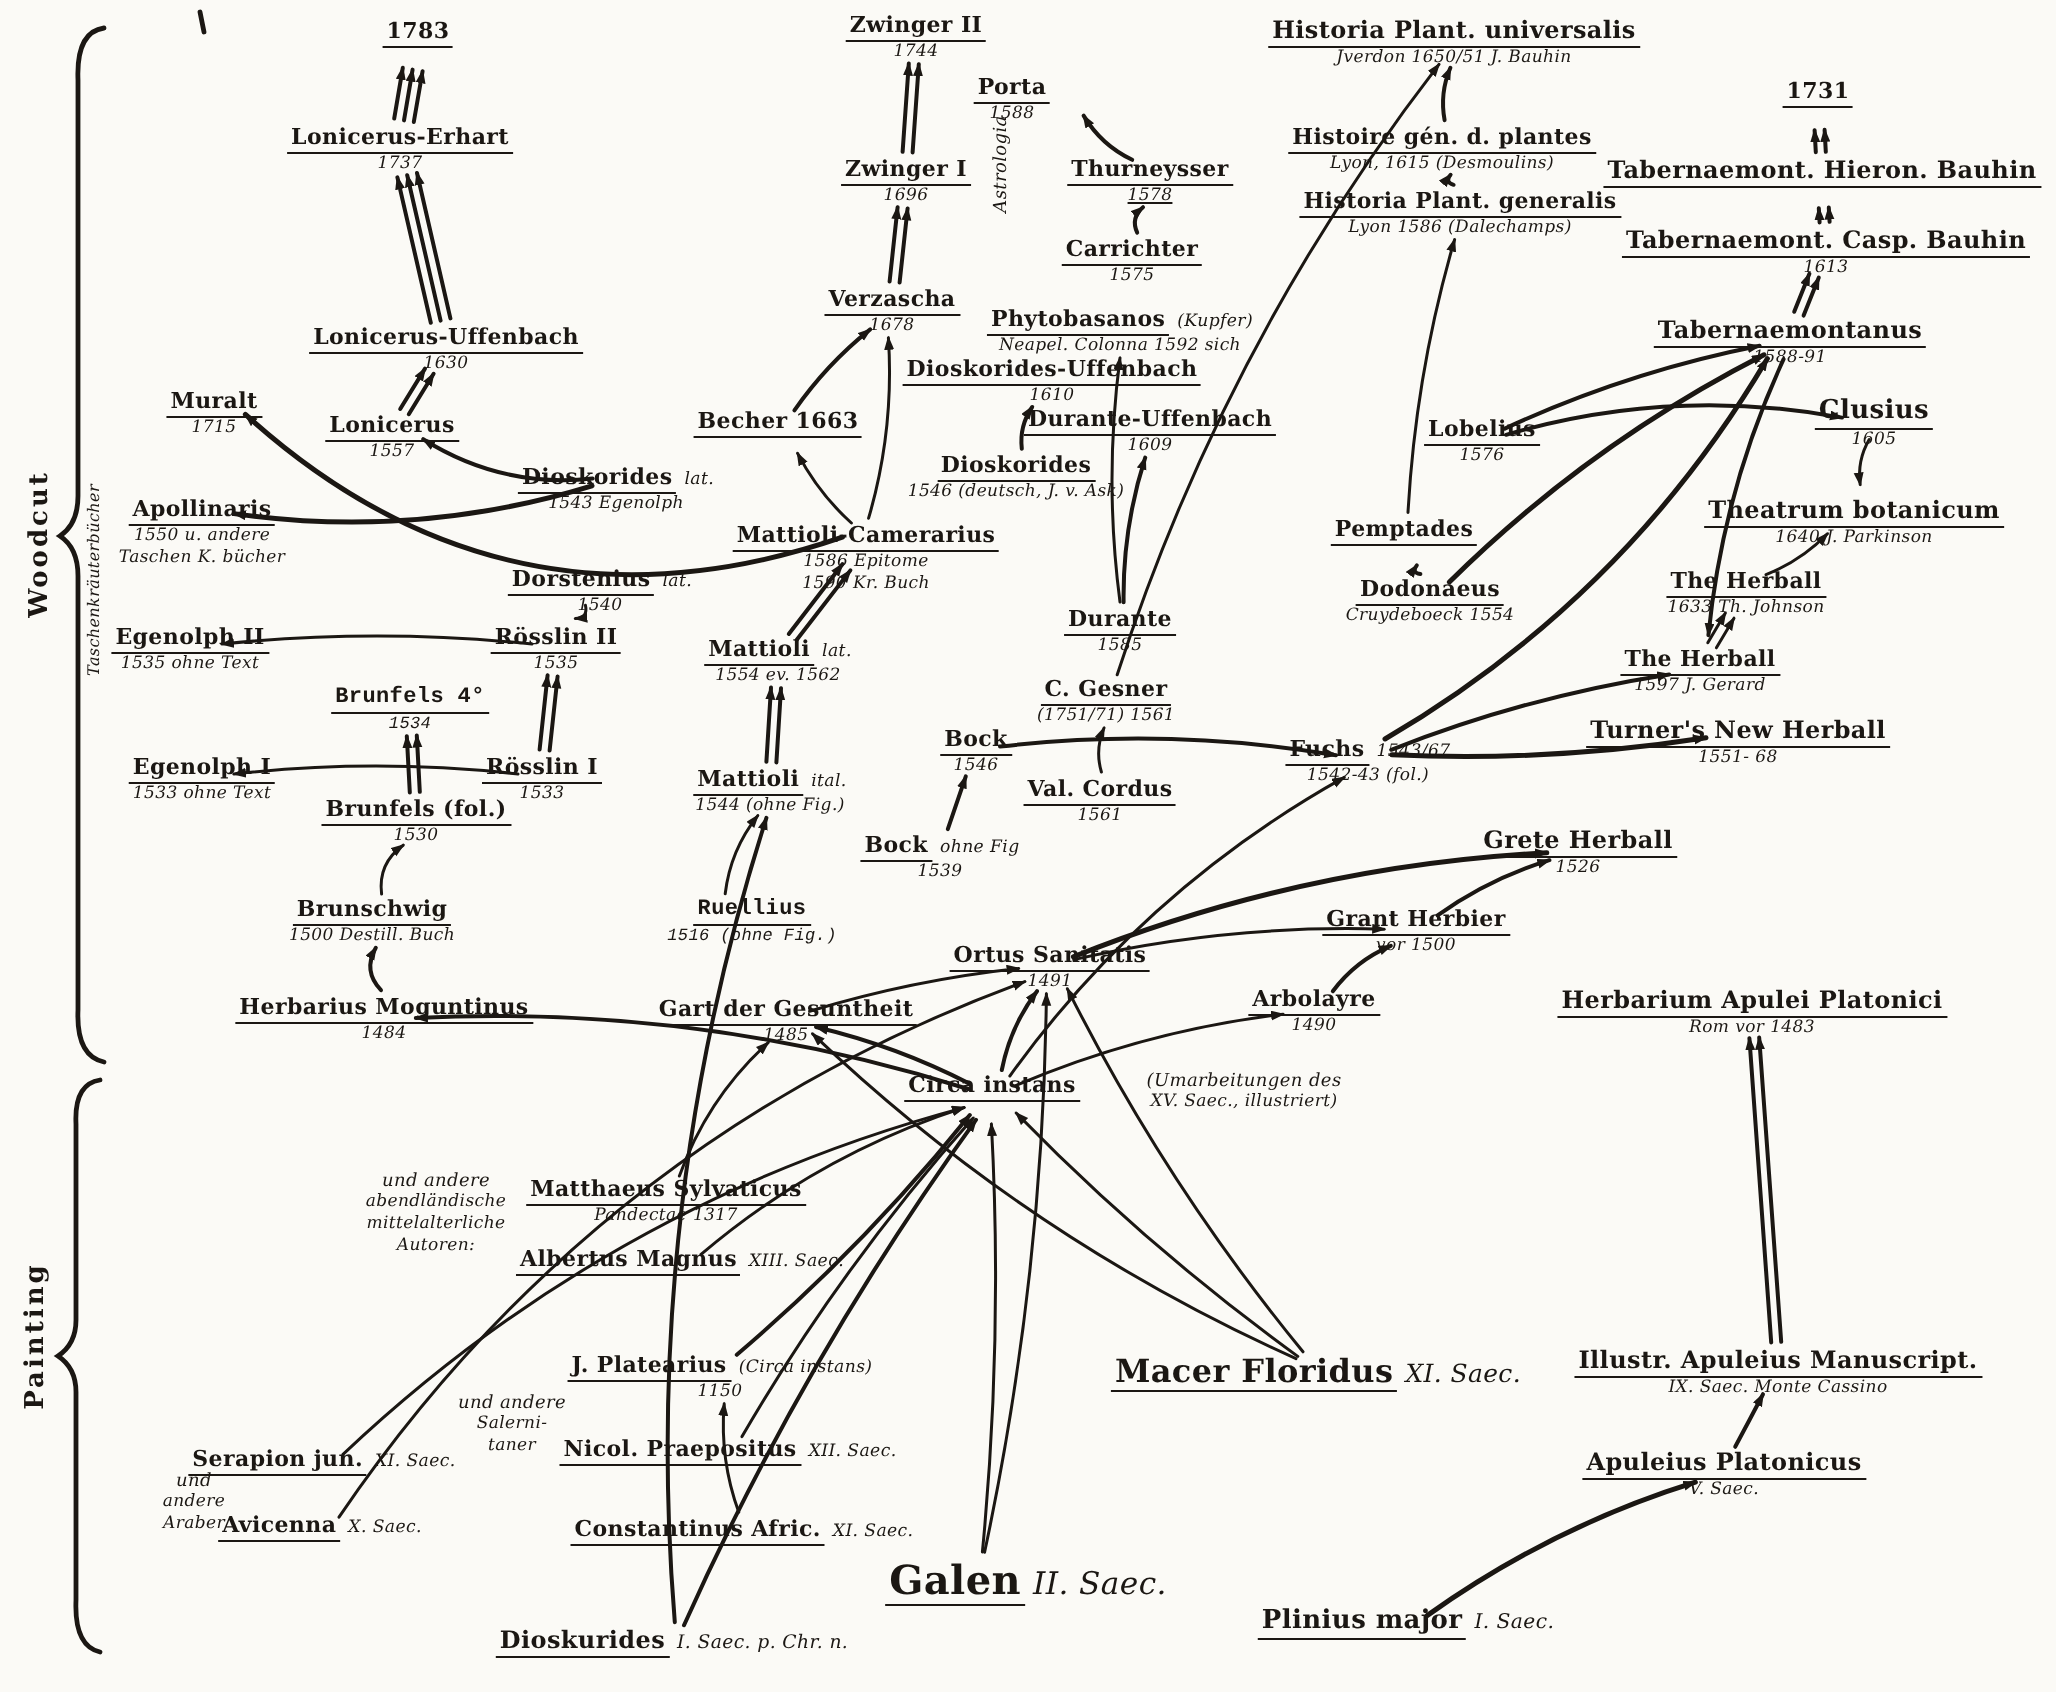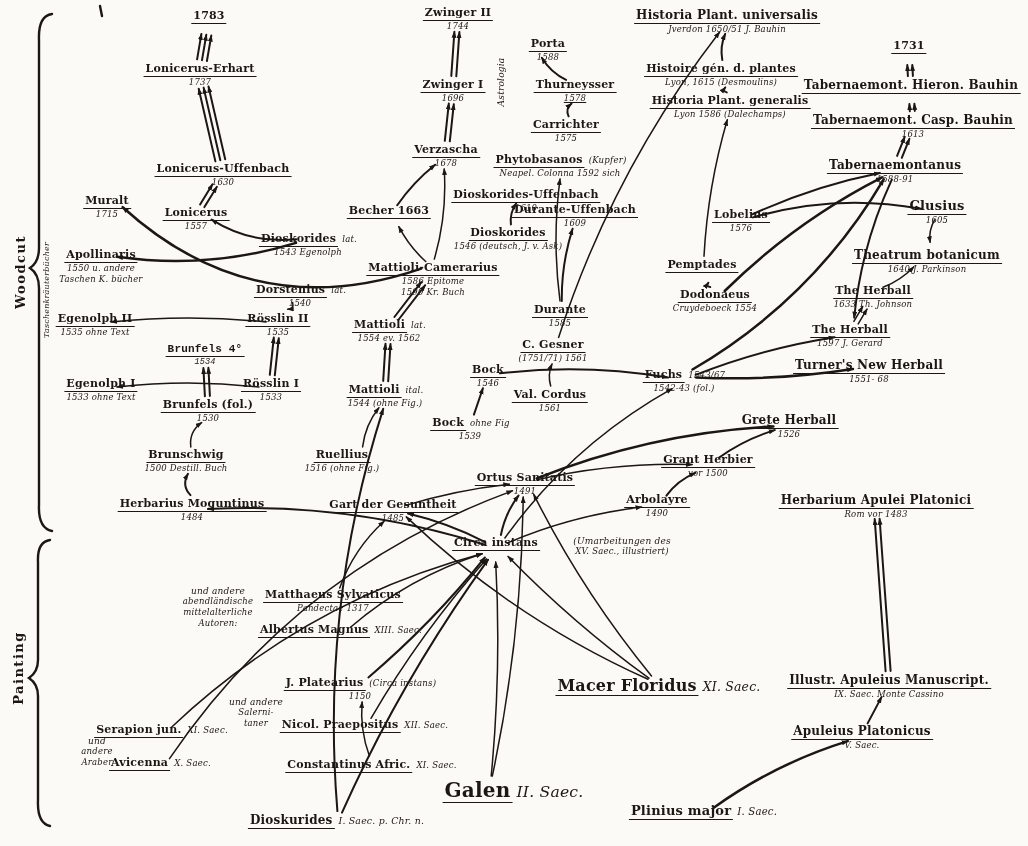--- a/index.html
+++ b/index.html
@@ -162,34 +162,34 @@
       <div class="node" style="left: 278px; top: 313px;"><span class="lbl">Rösslin II</span><div class="sub">1535</div></div>
       <div class="node" style="left: 205px; top: 343px; font-family: Liberation Mono, monospace;"><span class="lbl">Brunfels 4°</span><div class="sub">1534</div></div>
       <div class="node" style="left: 271px; top: 378px;"><span class="lbl">Rösslin I</span><div class="sub">1533</div></div>
       <div class="node" style="left: 208px; top: 399px;"><span class="lbl">Brunfels (fol.)</span><div class="sub">1530</div></div>
       <div class="node" style="left: 186px; top: 449px;"><span class="lbl">Brunschwig</span><div class="sub">1500  Destill. Buch</div></div>
       <div class="node" style="left: 192px; top: 498px;"><span class="lbl">Herbarius Moguntinus</span><div class="sub">1484</div></div>
       <div class="node" style="left: 458px; top: 7px;"><span class="lbl">Zwinger II</span><div class="sub">1744</div></div>
       <div class="node" style="left: 453px; top: 79px;"><span class="lbl">Zwinger I</span><div class="sub">1696</div></div>
       <div class="node" style="left: 446px; top: 144px;"><span class="lbl">Verzascha</span><div class="sub">1678</div></div>
       <div class="node" style="left: 389px; top: 205px;"><span class="lbl">Becher 1663</span></div>
-      <div class="node" style="left: 520px; top: 189px; padding-left: 12px;"><span class="lbl">Dioskorides-Uffenbach</span><div class="sub">1610</div></div>
+      <div class="node" style="left: 520px; top: 179px; padding-left: 12px;"><span class="lbl">Dioskorides-Uffenbach</span><div class="sub">1610</div></div>
       <div class="node" style="left: 508px; top: 227px;"><span class="lbl">Dioskorides</span><div class="sub">1546 (deutsch, J. v. Ask)</div></div>
       <div class="node" style="left: 433px; top: 262px;"><span class="lbl">Mattioli-Camerarius</span><div class="sub">1586  Epitome</div><div class="sub">1590  Kr. Buch</div></div>
       <div class="node" style="left: 389px; top: 319px;"><span class="lbl">Mattioli</span><span class="after">lat.</span><div class="sub">1554 ev. 1562</div></div>
       <div class="node" style="left: 385px; top: 384px;"><span class="lbl">Mattioli</span><span class="after">ital.</span><div class="sub">1544 (ohne Fig.)</div></div>
-      <div class="node" style="left: 342px; top: 449px;"><span class="lbl">Ruellius</span><div class="sub">1516 (ohne Fig.)</div></div>
+      <div class="node" style="left: 376px; top: 449px; font-family: Liberation Mono, monospace;"><span class="lbl">Ruellius</span><div class="sub">1516 (ohne Fig.)</div></div>
       <div class="node" style="left: 393px; top: 499px;"><span class="lbl">Gart der Gesuntheit</span><div class="sub">1485</div></div>
       <div class="node" style="left: 488px; top: 364px;"><span class="lbl">Bock</span><div class="sub">1546</div></div>
       <div class="node" style="left: 470px; top: 417px;"><span class="lbl">Bock</span><span class="after">ohne Fig</span><div class="sub">1539</div></div>
       <div class="node" style="left: 550px; top: 389px;"><span class="lbl">Val. Cordus</span><div class="sub">1561</div></div>
       <div class="node" style="left: 525px; top: 472px;"><span class="lbl">Ortus Sanitatis</span><div class="sub">1491</div></div>
       <div class="node" style="left: 496px; top: 537px;"><span class="lbl">Circa instans</span></div>
       <div class="node" style="left: 622px; top: 536px; font-size: 9px;"><span class="lbl nou it">(Umarbeitungen des</span><div class="sub">XV. Saec., illustriert)</div></div>
-      <div class="node" style="left: 548px; top: 38px;"><span class="lbl">Porta</span><div class="sub">1588</div></div>
+      <div class="node" style="left: 506px; top: 38px;"><span class="lbl">Porta</span><div class="sub">1588</div></div>
       <div class="node rot" style="left: 501px; top: 82px; font-size: 9px;"><span class="lbl nou it">Astrologia</span></div>
       <div class="node" style="left: 575px; top: 79px; text-decoration: underline;"><span class="lbl">Thurneysser</span><div class="sub">1578</div></div>
       <div class="node" style="left: 566px; top: 119px;"><span class="lbl">Carrichter</span><div class="sub">1575</div></div>
       <div class="node" style="left: 560px; top: 154px;"><span class="lbl">Phytobasanos</span><span class="after">(Kupfer)</span><div class="sub">Neapel. Colonna 1592 sich</div></div>
       <div class="node" style="left: 575px; top: 204px;"><span class="lbl">Durante-Uffenbach</span><div class="sub">1609</div></div>
       <div class="node" style="left: 560px; top: 304px;"><span class="lbl">Durante</span><div class="sub">1585</div></div>
       <div class="node" style="left: 553px; top: 339px;"><span class="lbl">C. Gesner</span><div class="sub">(1751/71) 1561</div></div>
       <div class="node" style="left: 684px; top: 369px;"><span class="lbl">Fuchs</span><span class="after">1543/67</span><div class="sub">1542-43 (fol.)</div></div>
       <div class="node" style="left: 741px; top: 209px;"><span class="lbl">Lobelius</span><div class="sub">1576</div></div>
       <div class="node" style="left: 702px; top: 259px;"><span class="lbl">Pemptades</span></div>

